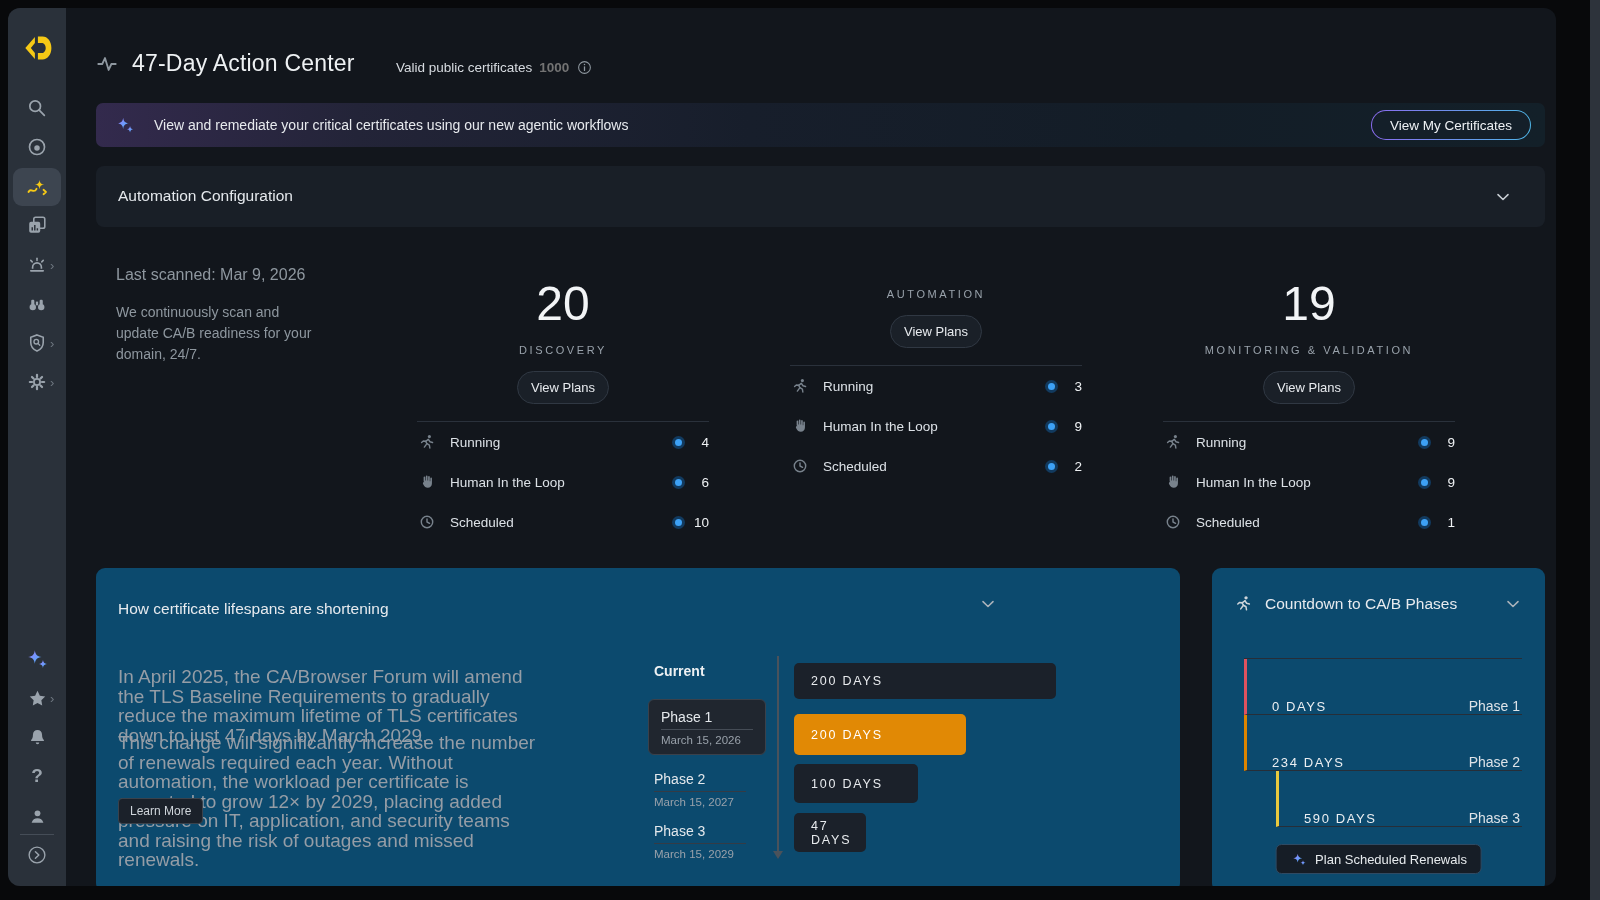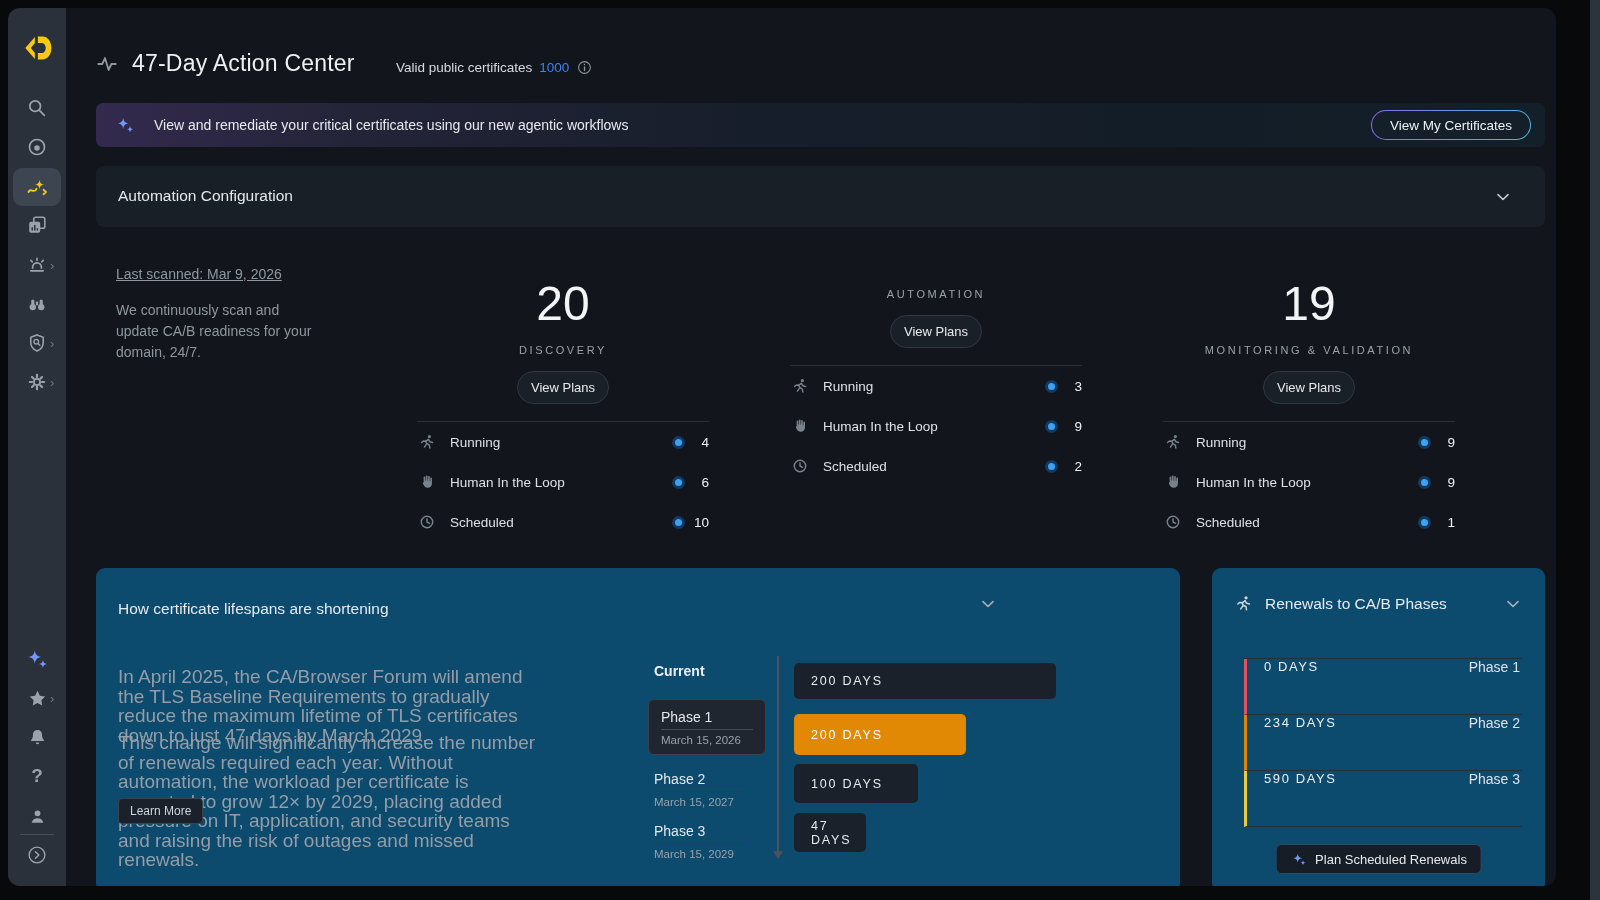--- a/index.html
+++ b/index.html
@@ -9,35 +9,35 @@
   #sidebar{position:absolute;left:0;top:0;width:58px;height:100%;background:#2a313a;}
   .sbitem{position:absolute;left:0;width:58px;height:28px;display:flex;align-items:center;justify-content:center;color:#9aa3ac;}
   .sbitem svg{display:block;}
   .sb-chev{position:absolute;left:42px;top:50%;transform:translateY(-50%);font-size:13px;color:#6e7780;line-height:1;}
   .sb-active{position:absolute;left:5px;width:48px;height:38px;background:#3d4550;border-radius:9px;display:flex;align-items:center;justify-content:center;}
   .sbdivider{position:absolute;left:12px;width:34px;height:1px;background:#454d57;}
   
   .pagehead{position:absolute;left:88px;top:42px;display:flex;align-items:center;color:#8e979f;}
   .pagetitle{font-size:23px;color:#eef1f3;margin-left:14px;font-weight:400;letter-spacing:.2px;}
   .certinfo{position:absolute;left:388px;top:51px;display:flex;align-items:center;gap:7px;font-size:13.5px;color:#d7dbe0;}
-  .certcount{color:#3b82f6;font-weight:400;}
+  .certcount{color:#737373;font-weight:700;}
   
   #banner{position:absolute;left:88px;top:95px;width:1449px;height:44px;border-radius:7px;
     background:linear-gradient(90deg,#332a4d 0%,#232438 18%,#171e2b 45%,#131d27 75%,#132029 100%);
     display:flex;align-items:center;}
   #banner .msg{font-size:14px;color:#e7eaee;margin-left:18px;}
   .grad-btn{position:absolute;right:14px;top:7px;height:30px;padding:0 18px;border-radius:16px;
     background:linear-gradient(#141f29,#141f29) padding-box,linear-gradient(90deg,#8b6cf0,#4fb6e8) border-box;
     border:1.5px solid transparent;color:#eef1f4;font-size:13.5px;display:flex;align-items:center;cursor:pointer;}
   
   #autohead{position:absolute;left:88px;top:158px;width:1449px;height:61px;background:#191f27;border-radius:8px;}
   #autohead .t{position:absolute;left:22px;top:21px;font-size:15.5px;color:#e4e8ec;}
   #autohead .chev{position:absolute;right:32px;top:21px;color:#c6ccd2;}
   .scanblock{position:absolute;left:108px;top:258px;width:200px;}
-  .scanned{font-size:14px;color:#8e979f;margin-bottom:18px;text-decoration:underline;}
+  .scanned{font-size:16px;color:#8e979f;margin-bottom:18px;}
   .scandesc{font-size:14px;line-height:21px;color:#8e979f;}
   .statcol{position:absolute;top:268px;width:292px;}
   .statcol .big{font-size:48px;font-weight:300;color:#f2f4f6;text-align:center;line-height:56px;}
   .statcol .cat{margin-top:12px;text-align:center;font-size:11px;letter-spacing:2.6px;color:#99a2ab;}
   .statcol .vp{margin:15px auto 0;width:92px;height:33px;border-radius:17px;background:#1a2028;border:1px solid #303843;
     color:#e7eaee;font-size:13px;display:flex;align-items:center;justify-content:center;cursor:pointer;}
   .statcol .div{margin-top:17px;height:1px;background:#2a313b;}
   .srow{height:40px;display:flex;align-items:center;}
   .srow .ic{width:20px;color:#78828c;display:flex;justify-content:center;}
   .srow .lb{margin-left:13px;font-size:13.5px;color:#dce1e6;}
@@ -60,21 +60,21 @@
   .pdate{font-size:11.5px;color:#99a1aa;margin-top:4px;}
   .timeline{position:absolute;left:681px;top:88px;width:2px;height:200px;background:#4a525b;}
   .timeline::after{content:"";position:absolute;left:-4px;bottom:-8px;border:5px solid transparent;border-top:8px solid #4a525b;}
   .bar{position:absolute;left:698px;background:#1b212a;border-radius:5px;color:#e8ebee;
     font-size:12.5px;letter-spacing:1.8px;display:flex;align-items:center;padding-left:17px;box-sizing:border-box;}
   #countdown{left:1204px;top:560px;width:333px;height:324px;}
   #countdown .hd{position:absolute;left:22px;top:26px;display:flex;align-items:center;gap:12px;color:#cfd5db;}
   #countdown .hd .t{font-size:15.5px;color:#e7eaee;}
   #countdown .chev{position:absolute;right:22px;top:26px;color:#aab2ba;}
   .crows{position:absolute;left:32px;top:90px;width:278px;border-top:1px solid #272e38;}
-  .crow{height:55px;border-bottom:1px solid #272e38;border-left:3px solid #fff;display:flex;align-items:flex-start;padding-left:17px;}
+  .crow{height:55px;border-bottom:1px solid #272e38;border-left:3px solid #fff;display:flex;align-items:flex-end;padding-left:25px;}
   .crow .d{font-size:13px;letter-spacing:1.6px;color:#eceff2;}
   .crow .p{margin-left:auto;font-size:14px;color:#dde2e7;padding-right:2px;}
   .planbtn{position:absolute;left:50%;transform:translateX(-50%);top:276px;height:30px;padding:0 14px;border:1px solid #2f4a63;border-radius:6px;
     background:#161d26;color:#e7ebee;font-size:13px;display:flex;align-items:center;gap:8px;white-space:nowrap;cursor:pointer;}
   
   #scrollbar{position:absolute;right:0;top:0;width:10px;height:900px;background:#2d333b;}
   .chev svg{display:block;}
 </style>
 </head>
 <body>
@@ -465,37 +465,37 @@
       <div class="bar" style="top: 146px; height: 41px; width: 172px; background: rgb(225, 137, 5); color: rgb(255, 255, 255);">200 DAYS</div>
       <div class="bar" style="top: 196px; height: 39px; width: 124px;">100 DAYS</div>
       <div class="bar" style="top: 245px; height: 39px; width: 72px;">47 DAYS</div>
     </section>
 
     <section class="panel" id="countdown">
       <div class="hd">
         <svg width="19" height="19">
             <use href="#i-runner"></use>
           </svg>
-        <span class="t">Renewals to CA/B Phases</span>
+        <span class="t">Countdown to CA/B Phases</span>
       </div>
       <span class="chev">
           <svg width="20" height="20">
             <use href="#i-chevdown"></use>
           </svg>
         </span>
       <div class="crows">
         <div class="crow" style="border-left-color: rgb(224, 82, 95);">
           <span class="d">0 DAYS</span>
           <span class="p">Phase 1</span>
         </div>
         <div class="crow" style="border-left-color: rgb(221, 133, 0);">
           <span class="d">234 DAYS</span>
           <span class="p">Phase 2</span>
         </div>
-        <div class="crow" style="border-left-color: rgb(233, 201, 62);">
+        <div class="crow" style="border-left-color: rgb(233, 201, 62); margin-left: 32px;">
           <span class="d">590 DAYS</span>
           <span class="p">Phase 3</span>
         </div>
       </div>
       <button class="planbtn">
         <svg width="17" height="17">
             <use href="#i-sparkles"></use>
           </svg>
         <span>Plan Scheduled Renewals</span>
       </button>

